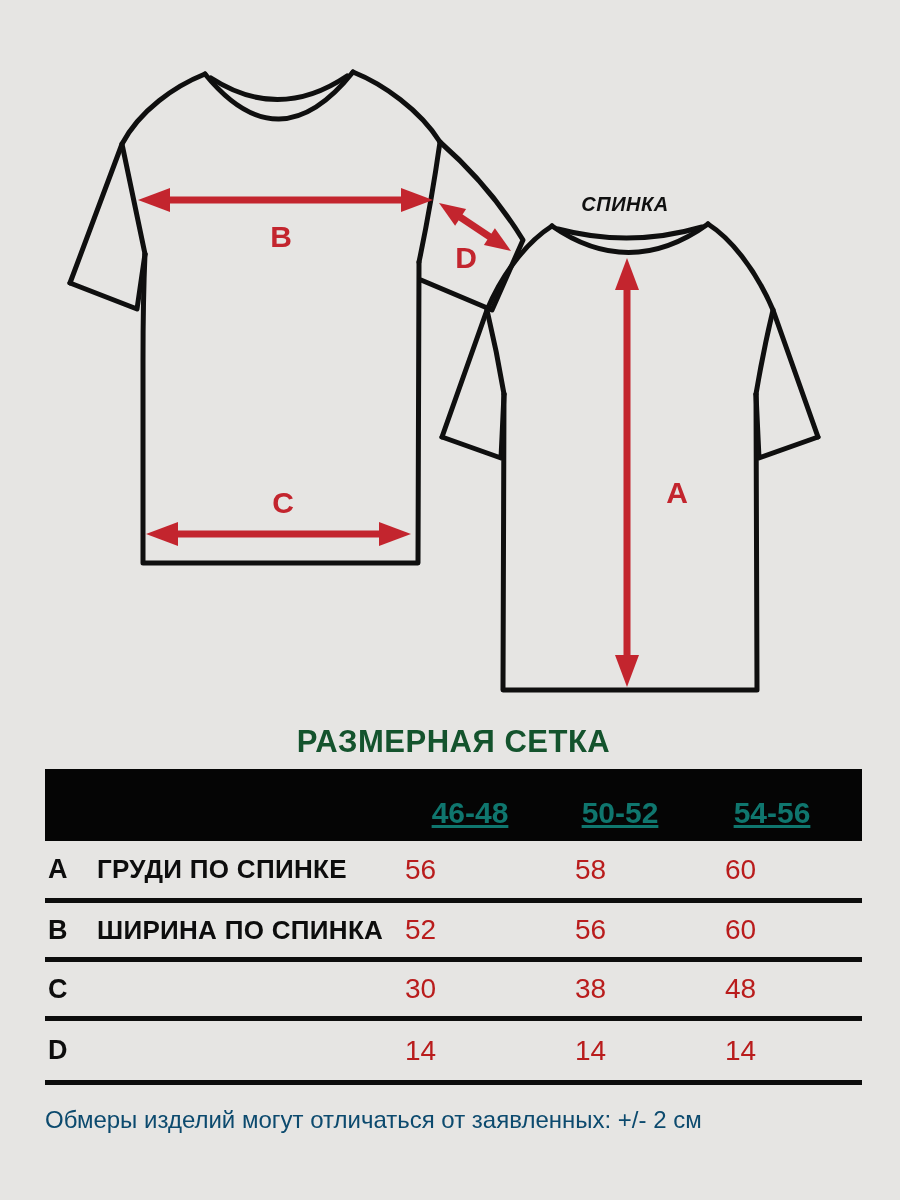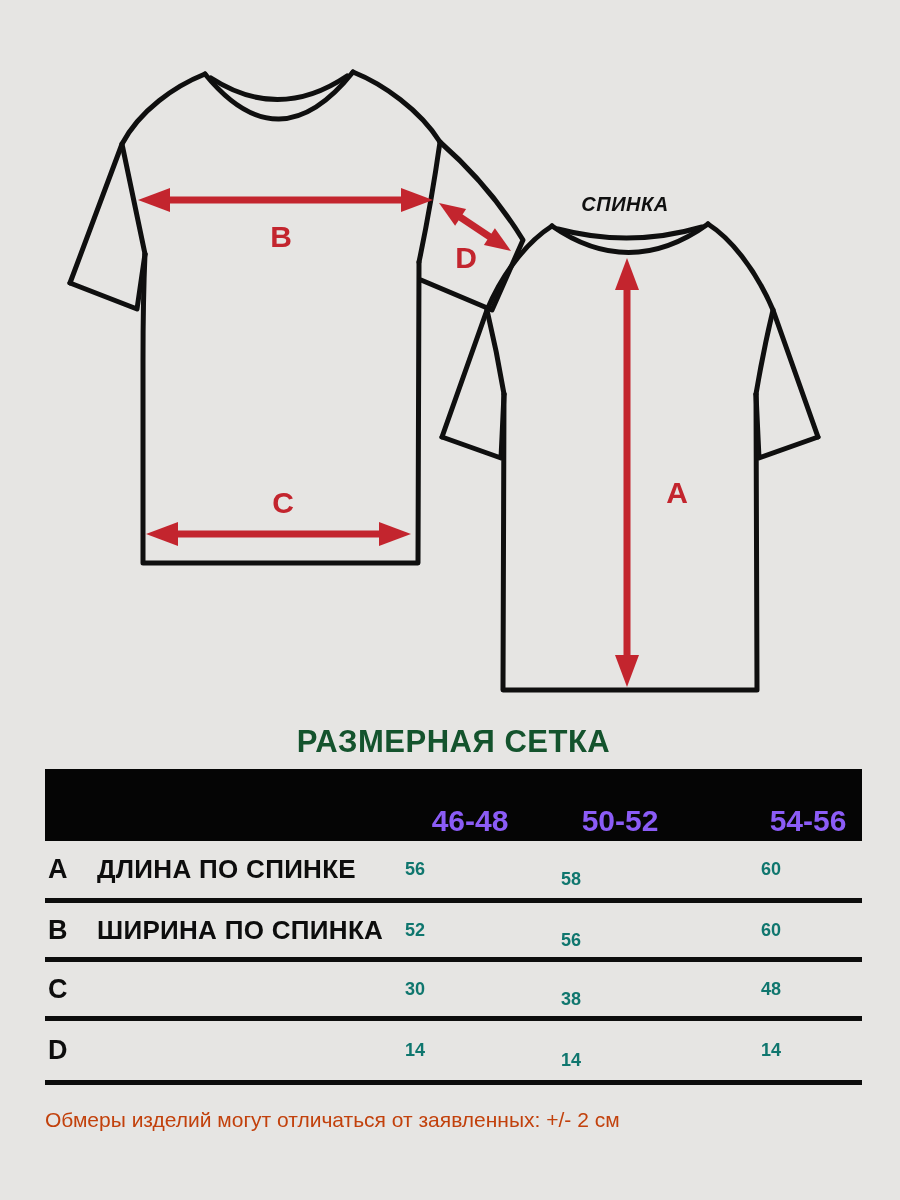--- a/index.html
+++ b/index.html
@@ -18,37 +18,37 @@
   .table-title{
     position:absolute;left:45px;top:725px;width:817px;height:34px;
     display:flex;align-items:center;justify-content:center;
     font-size:31px;font-weight:700;color:#14532d;letter-spacing:.5px;
   }
   .size-header{
     position:absolute;left:45px;top:769px;width:817px;height:72px;
     background:#050505;
   }
   .col{position:absolute;width:130px;text-align:center;}
-  .col-0{left:360px;} .col-1{left:510px;} .col-2{left:662px;margin-left:36px;}
-  .size-header .col{top:16px;height:72px;display:flex;align-items:center;justify-content:center;
-    color:#8b5cf6;font-size:30px;font-weight:700;}
+  .col-0{left:360px;} .col-1{left:510px;} .col-2{left:662px;}
+  .size-header .col{top:8px;height:72px;display:flex;align-items:center;justify-content:center;
+    color:#0f766e;font-size:30px;font-weight:700;text-decoration:underline;}
   .trow{position:absolute;left:45px;width:817px;display:flex;align-items:center;}
   .row-a{top:841px;height:57px;} .row-b{top:903px;height:54px;}
   .row-c{top:962px;height:54px;} .row-d{top:1021px;height:59px;}
   .trow .letter{position:absolute;left:3px;width:44px;font-size:27px;font-weight:700;color:#0d0d0d;}
   .trow .rlabel{position:absolute;left:52px;font-size:26px;font-weight:700;color:#0d0d0d;letter-spacing:.3px;}
   .trow .val{position:absolute;top:0;height:100%;display:flex;align-items:center;justify-content:center;
-    font-size:18px;font-weight:700;color:#0f766e;}
-  .trow .val.col-0{left:360px;} .trow .val.col-1{left:516px;margin-top:10px;} .trow .val.col-2{left:680px;}
+    font-size:28px;font-weight:400;color:#b91c1c;}
+  .trow .val.col-0{left:360px;} .trow .val.col-1{left:530px;} .trow .val.col-2{left:680px;}
   .divider{position:absolute;left:45px;width:817px;height:5px;background:#0d0d0d;}
   .div-1{top:898px;} .div-2{top:957px;} .div-3{top:1016px;} .div-4{top:1080px;}
   .footer-note{
     position:absolute;left:45px;top:1100px;width:840px;height:40px;
     display:flex;align-items:center;
-    font-size:21px;color:#c2410c;font-weight:400;
+    font-size:24px;color:#0c4a6e;font-weight:400;
   }
 </style>
 </head>
 <body>
 
 <div class="canvas">
 
   <svg class="diagram" viewBox="0 0 900 720">
 
     <g>
@@ -109,21 +109,21 @@
   <div class="table-title">РАЗМЕРНАЯ СЕТКА</div>
 
   <div class="size-header">
     <div class="col col-0">46-48</div>
     <div class="col col-1">50-52</div>
     <div class="col col-2">54-56</div>
   </div>
 
   <div class="trow row-a">
     <div class="letter">A</div>
-    <div class="rlabel">ДЛИНА ПО СПИНКЕ</div>
+    <div class="rlabel">ГРУДИ ПО СПИНКЕ</div>
     <div class="val col-0">56</div>
     <div class="val col-1">58</div>
     <div class="val col-2">60</div>
   </div>
   <div class="divider div-1"></div>
 
   <div class="trow row-b">
     <div class="letter">B</div>
     <div class="rlabel">ШИРИНА ПО СПИНКА</div>
     <div class="val col-0">52</div>

